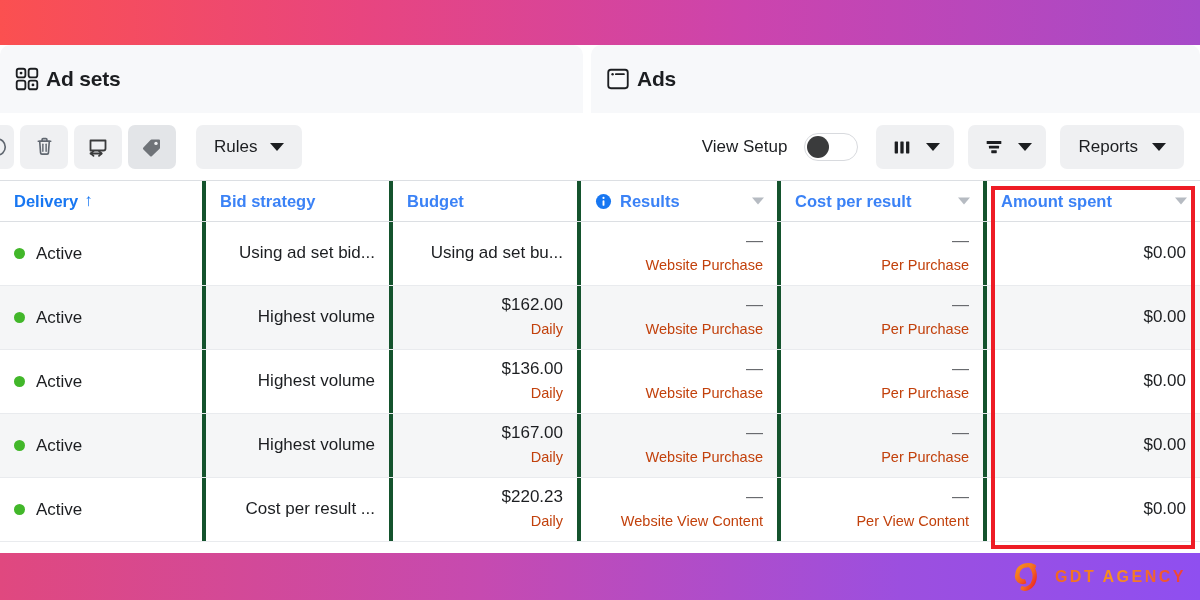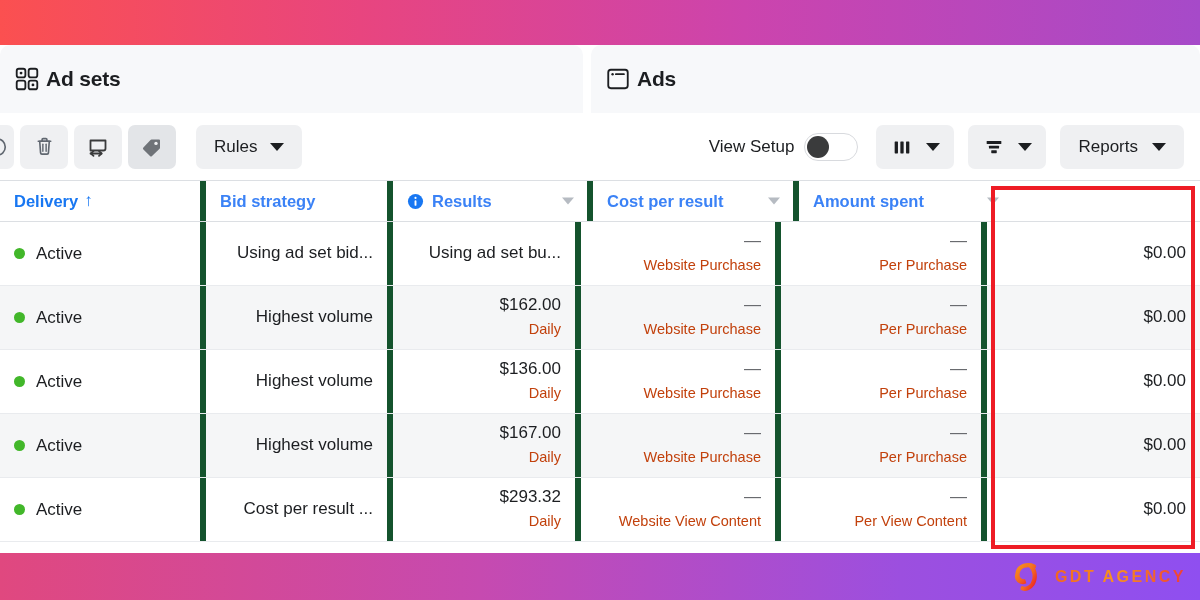--- a/index.html
+++ b/index.html
@@ -71,21 +71,21 @@
   }
   .tool-icon-btn { width: 48px; margin-right: 6px; }
   .tool-icon-btn.first { width: 34px; margin-left: -20px; border-radius: 0 7px 7px 0;}
   .tool-icon-btn.tagged { background: #e3e5e8; }
   .rules-btn {
     margin-left: 14px; padding: 0 18px; gap: 13px;
     font-size: 17px; color: #1c1e21;
   }
   .spacer { flex: 1 1 auto; }
   .view-setup-wrap {
-    display: flex; align-items: center; gap: 10px; margin-right: 18px;
+    display: flex; align-items: center; gap: 17px; margin-right: 18px;
   }
   .view-setup-label { font-size: 17px; color: #1c1e21; }
   .toggle {
     width: 54px; height: 28px; border-radius: 14px;
     background: #ffffff; border: 1.5px solid #d8dade;
     display: flex; align-items: center; padding: 2px; cursor: pointer;
   }
   .toggle-knob {
     width: 22px; height: 22px; border-radius: 50%; background: #3a3b3c;
   }
@@ -95,21 +95,21 @@
            border-right: 7px solid transparent; border-top: 8px solid #1c1e21; }
 
   
   .table { position: relative; width: 1200px; }
   .trow { display: flex; width: 1200px; }
   .thead { height: 42px; border-top: 1px solid #dcdfe3; border-bottom: 1px solid #dcdfe3; background: #fff; }
   .tbody-row { height: 64px; border-bottom: 1px solid #e9ebee; background: #ffffff; }
   .tbody-row.alt { background: #f5f6f7; }
   .cell {
     position: relative; display: flex; align-items: center;
-    border-right: 6px solid #14532d; padding: 0 14px;
+    border-right: 4px solid #14532d; padding: 0 14px;
     overflow: hidden;
   }
   .thead .cell { font-size: 16.5px; font-weight: bold; color: #3b82f6; }
   .c-delivery { width: 206px; }
   .c-bid      { width: 187px; }
   .c-budget   { width: 188px; }
   .c-results  { width: 200px; }
   .c-cpr      { width: 206px; }
   .c-spent    { width: 213px; border-right: none; }
 
@@ -269,20 +269,23 @@
     <div class="trow thead">
       <div class="cell c-delivery">
         <span>Delivery</span>
         <span class="sort-arrow">↑</span>
       </div>
 
       <div class="cell c-bid">
         <span>Bid strategy</span>
       </div>
 
+      <div class="cell c-budget">
+        <span>Budget</span>
+      </div>
 
       <div class="cell c-results">
         <svg class="info-icon" viewBox="0 0 18 18">
           <circle cx="9" cy="9" r="8" fill="#1877f2"></circle>
           <circle cx="9" cy="5.2" r="1.15" fill="#ffffff"></circle>
           <rect x="8" y="7.6" width="2" height="6" rx="1" fill="#ffffff"></rect>
         </svg>
         <span>Results</span>
         <span class="hdr-caret"></span>
       </div>
@@ -452,21 +455,21 @@
           <span class="delivery-text">Active</span>
         </div>
       </div>
       <div class="cell c-bid">
         <div class="cell-stack right">
           <span class="primary">Cost per result ...</span>
         </div>
       </div>
       <div class="cell c-budget">
         <div class="cell-stack right">
-          <span class="primary">$293.32</span>
+          <span class="primary">$220.23</span>
           <span class="sub">Daily</span>
         </div>
       </div>
       <div class="cell c-results">
         <div class="cell-stack right">
           <span class="primary dash">—</span>
           <span class="sub">Website View Content</span>
         </div>
       </div>
       <div class="cell c-cpr">

